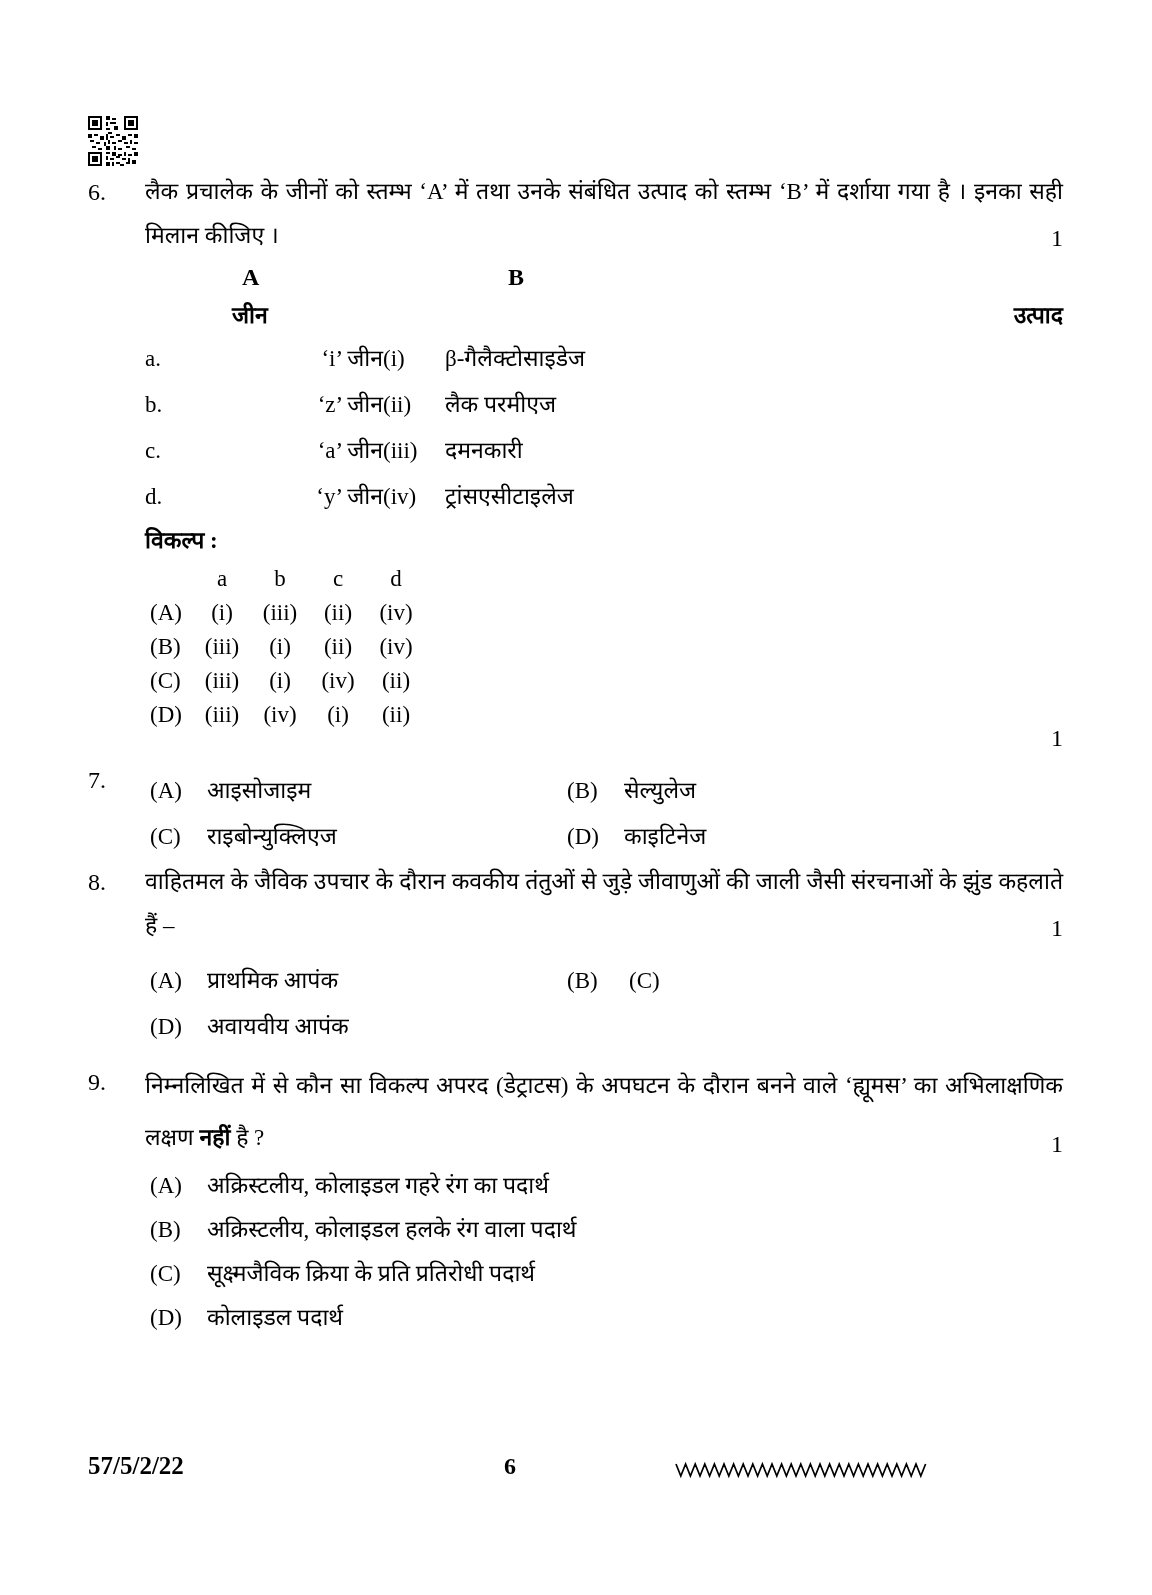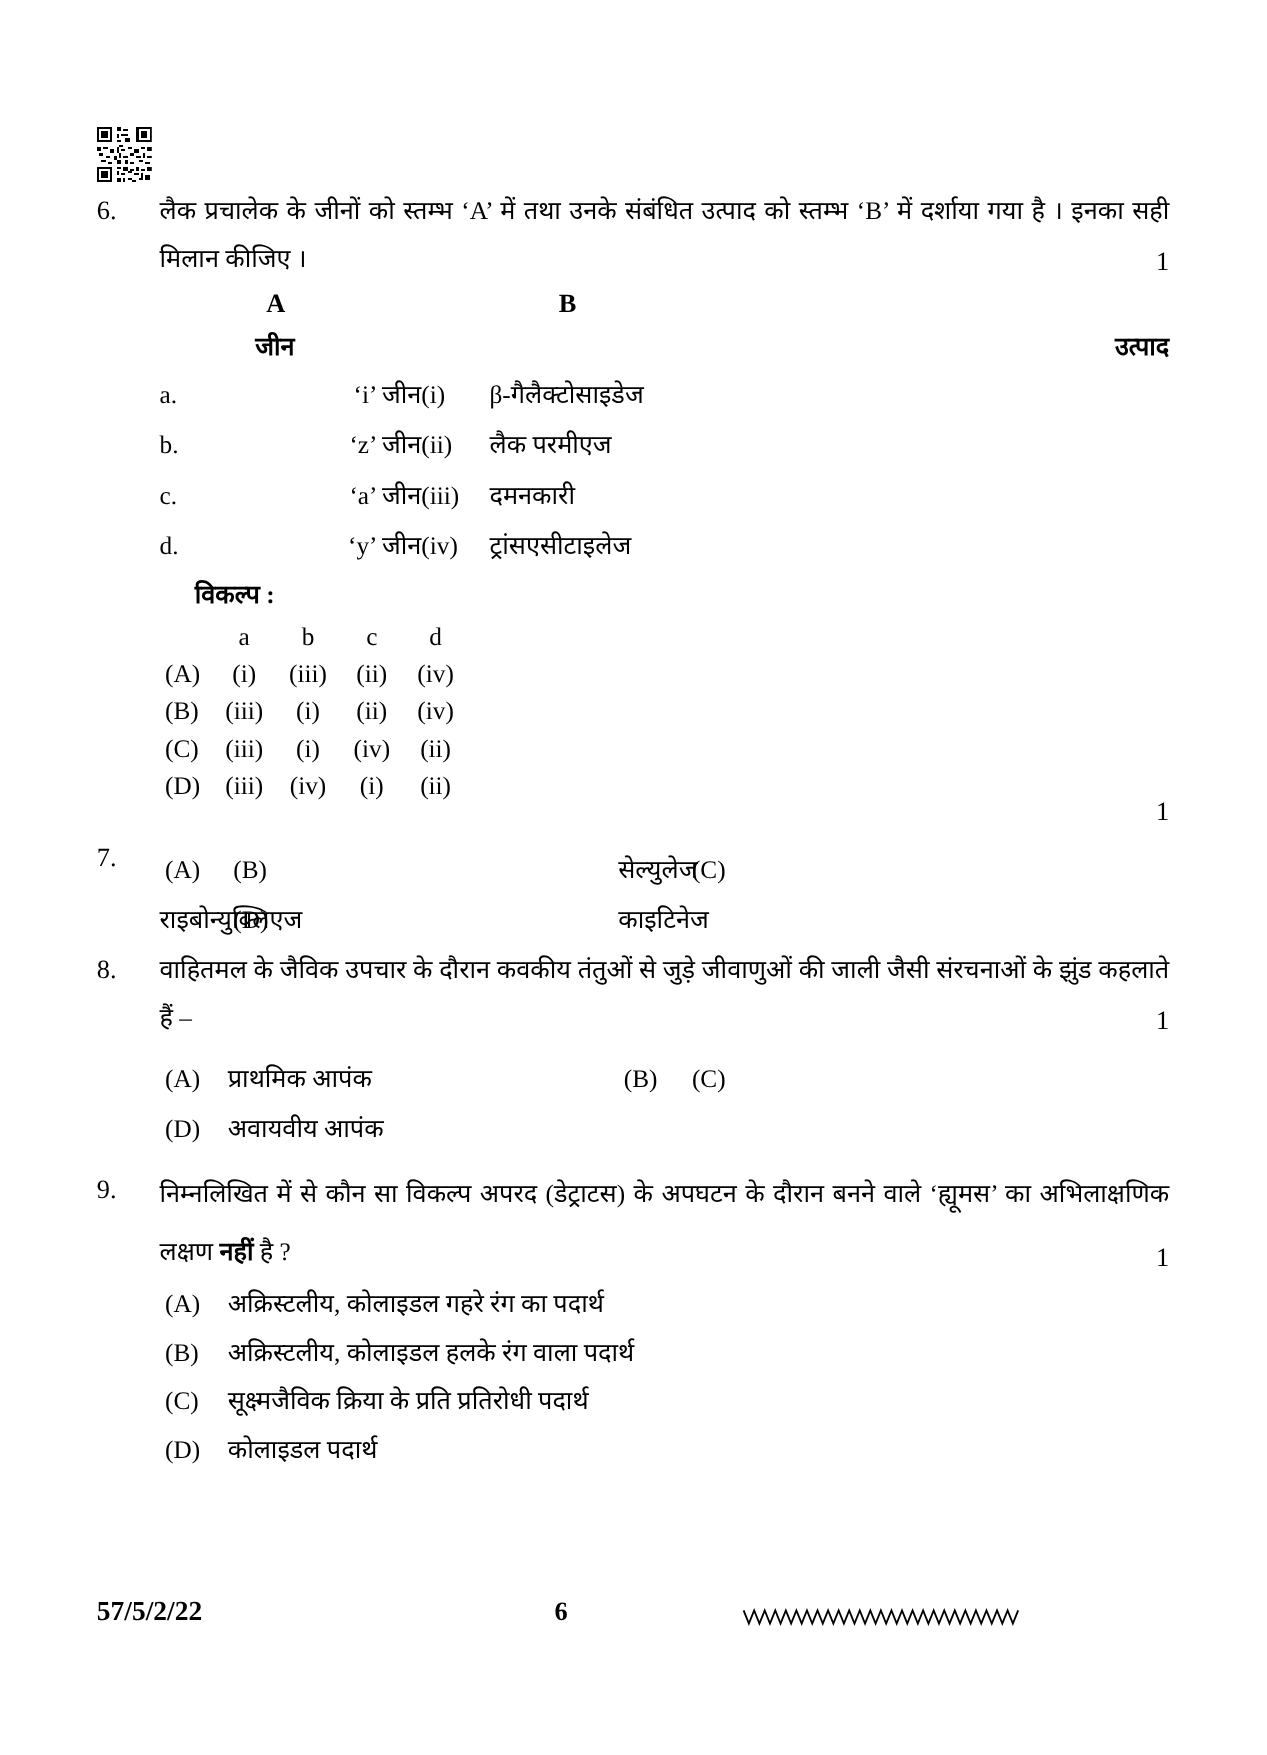--- a/index.html
+++ b/index.html
@@ -22,21 +22,21 @@
   
   .match{display:grid;grid-template-columns:48px 190px 62px auto;font-size:23px;line-height:46px;}
   .mh{font-weight:bold;}
   .mh-A{grid-column:2;padding-left:49px;font-size:24px;line-height:38px;}
   .mh-B{grid-column:4;padding-left:63px;font-size:24px;line-height:38px;}
   .mh-gene{grid-column:2;padding-left:39px;line-height:40px;}
   .mh-prod{grid-column:4;padding-left:48px;line-height:40px;text-align:right;}
   .match .gene{padding-left:12px;text-align:right;}
   
   .choose{font-size:23px;line-height:42px;}
-  .opts-label{font-weight:bold;font-size:23px;line-height:42px;margin-left:32px;}
+  .opts-label{font-weight:bold;font-size:23px;line-height:42px;}
   
   .matrix{display:grid;grid-template-columns:48px 58px 58px 58px 58px;font-size:23px;line-height:34px;}
   .matrix .lbl{padding-left:5px;}
   .matrix .v,.matrix .h{text-align:center;}
   
   .opt2{display:grid;grid-template-columns:62px 355px 62px auto;font-size:23px;line-height:46px;margin-top:10px;}
   .opt2 .lbl{padding-left:5px;}
   
   .opt1{display:grid;grid-template-columns:62px auto;font-size:23px;line-height:44px;}
   .opt1 .lbl{padding-left:5px;}
@@ -139,20 +139,21 @@
   </div>
 
   <div class="question sec7">
     <div class="qnum">7.</div>
     <div class="qbody">
       <div class="qtext">
         <span class="mark">1</span>
       </div>
       <div class="opt2">
         <div class="lbl">(A)</div>
+        <div>आइसोजाइम</div>
         <div class="lbl">(B)</div>
         <div>सेल्युलेज</div>
         <div class="lbl">(C)</div>
         <div>राइबोन्युक्लिएज</div>
         <div class="lbl">(D)</div>
         <div>काइटिनेज</div>
       </div>
     </div>
   </div>
 

